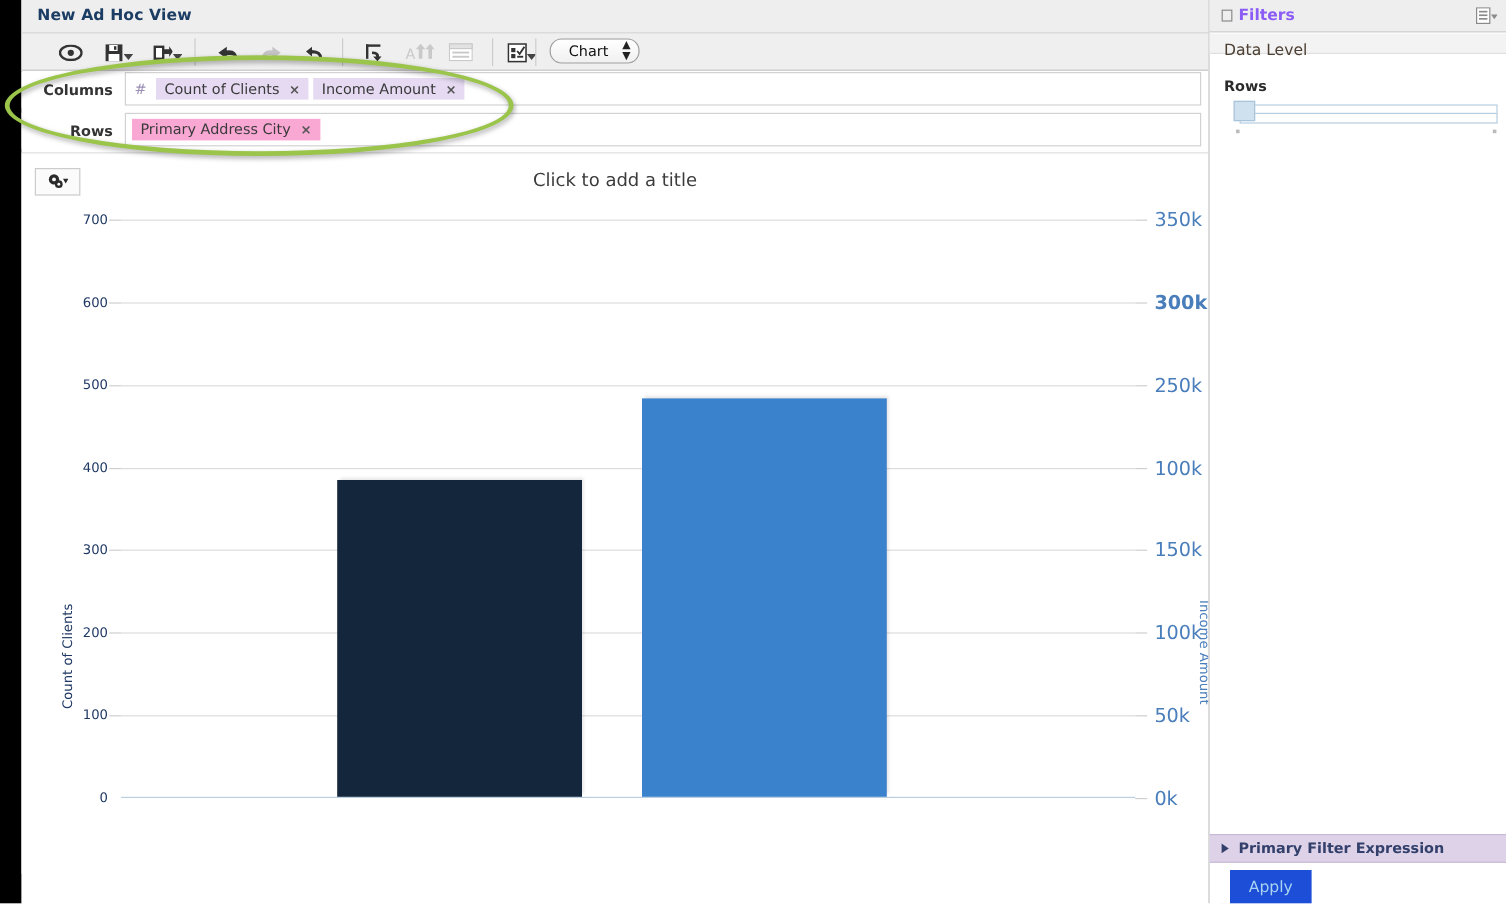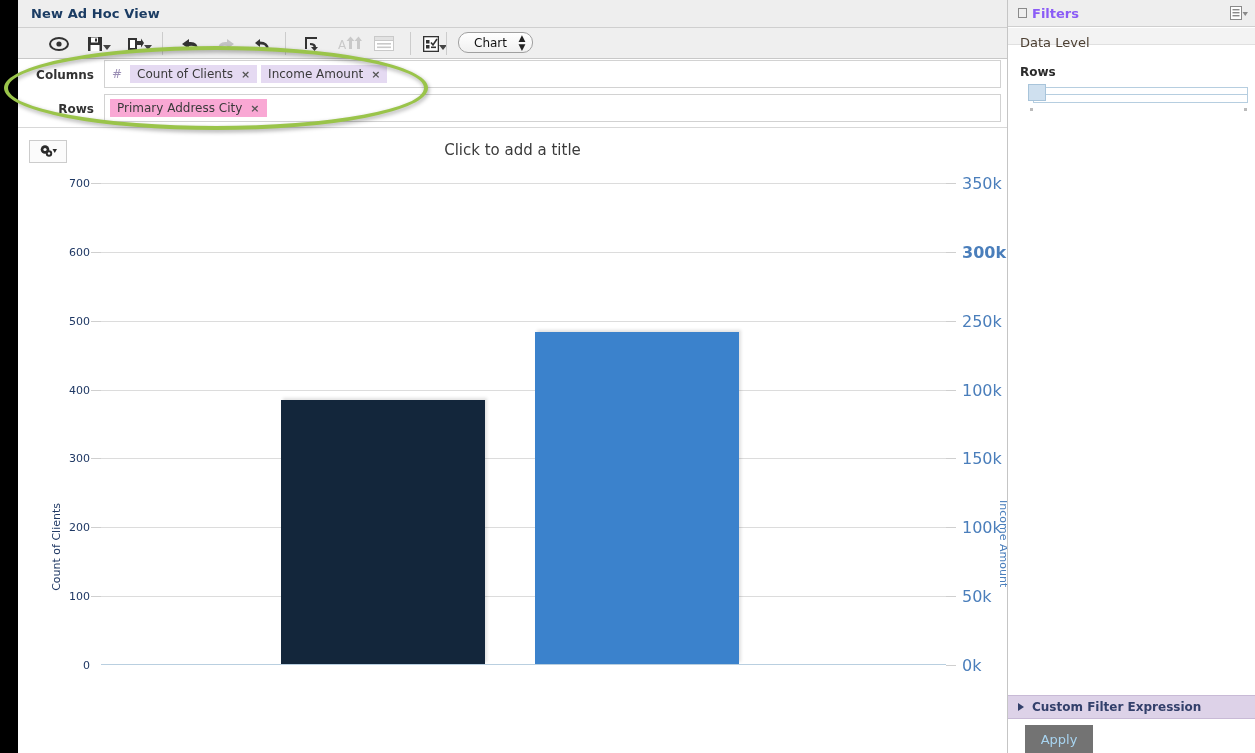--- a/index.html
+++ b/index.html
@@ -253,21 +253,21 @@
     border-top: 4px solid transparent;
     border-bottom: 4px solid transparent;
   }
   .custom-filter-bar .cf-text {
     position: absolute; left: 24px; top: 4px;
     font-size: 12px; font-weight: bold; color: #33406b;
   }
   .apply-btn {
     position: absolute; left: 17px; top: 725px;
     width: 68px; height: 28px;
-    background: #737373; border: none;
+    background: #1d4ed8; border: none;
     color: #a8d4f0; font-size: 13px;
     display: flex; align-items: center; justify-content: center;
     cursor: pointer;
   }
 
   
   .ws-scroll {
     position: absolute; left: 1000px; top: 718px; width: 7px; height: 35px;
     background: #f2f2f2; border-left: 1px solid #dcdcdc;
   }
@@ -522,21 +522,21 @@
     <div class="slider-wrap">
       <div class="slider-track"></div>
       <div class="slider-track2"></div>
       <div class="slider-handle"></div>
       <div class="slider-tick" style="left:8px;"></div>
       <div class="slider-tick" style="left:222px;"></div>
     </div>
 
     <div class="custom-filter-bar">
       <span class="cf-arrow"></span>
-      <span class="cf-text">Custom Filter Expression</span>
+      <span class="cf-text">Primary Filter Expression</span>
     </div>
 
     <div class="apply-btn">Apply</div>
   </div>
 
   <div class="highlight-ellipse"></div>
 
 </div>
 
 </body></html>

